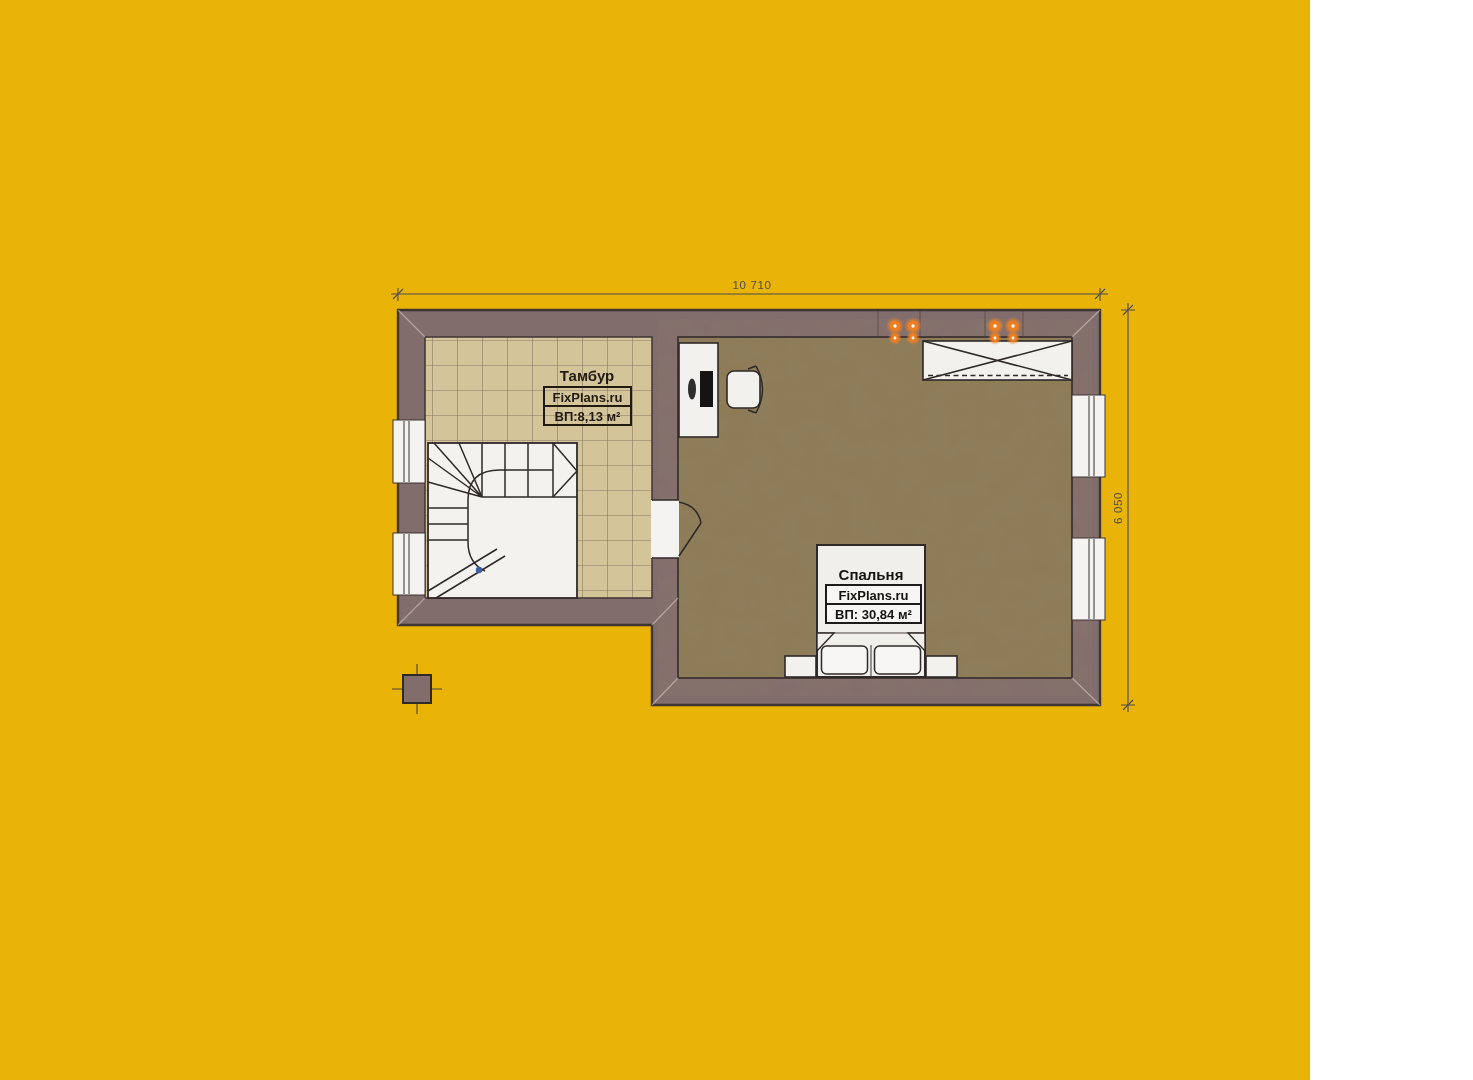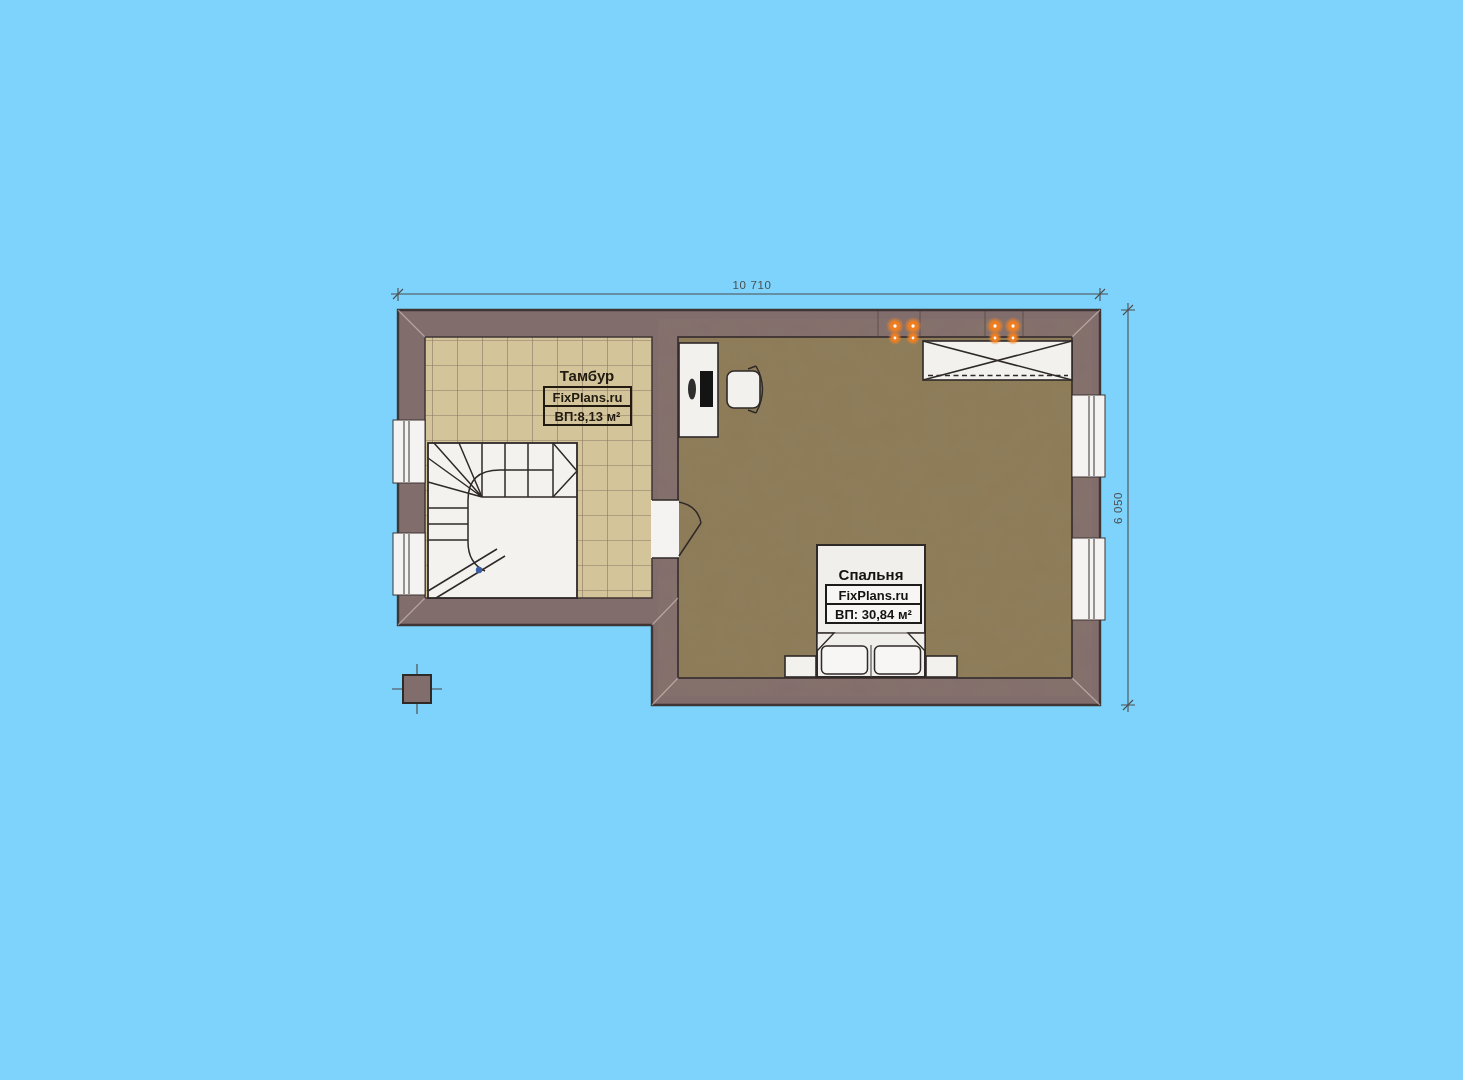--- a/index.html
+++ b/index.html
@@ -1,16 +1,16 @@
 <!DOCTYPE html>
 <html><head>
 <meta charset="utf-8">
 <style>
   html,body{margin:0;padding:0;background:#ffffff;}
-  .stage{position:relative;width:1463px;height:1080px;background:#7dd3fc;overflow:hidden;
+  .stage{position:relative;width:1310px;height:1080px;background:#eab308;overflow:hidden;
          font-family:"Liberation Sans",sans-serif;}
   svg{position:absolute;left:0;top:0;}
   .wall{fill:#826d6d;stroke:#3f3535;stroke-width:2.4;}
   .tilefloor{stroke:#3f3535;stroke-width:1.5;}
   .woodfloor{fill:#8d7b58;stroke:#3f3535;stroke-width:1.5;}
   .ln{stroke:#2f2a28;stroke-width:1.5;fill:none;}
   .ln-thin{stroke:#4a4340;stroke-width:1.1;fill:none;}
   .furn{fill:#f2f1ee;stroke:#2f2a28;stroke-width:1.6;}
   .white{fill:#f4f3f1;}
   .miter{stroke:#f0e9e4;stroke-opacity:.45;stroke-width:1.2;}

